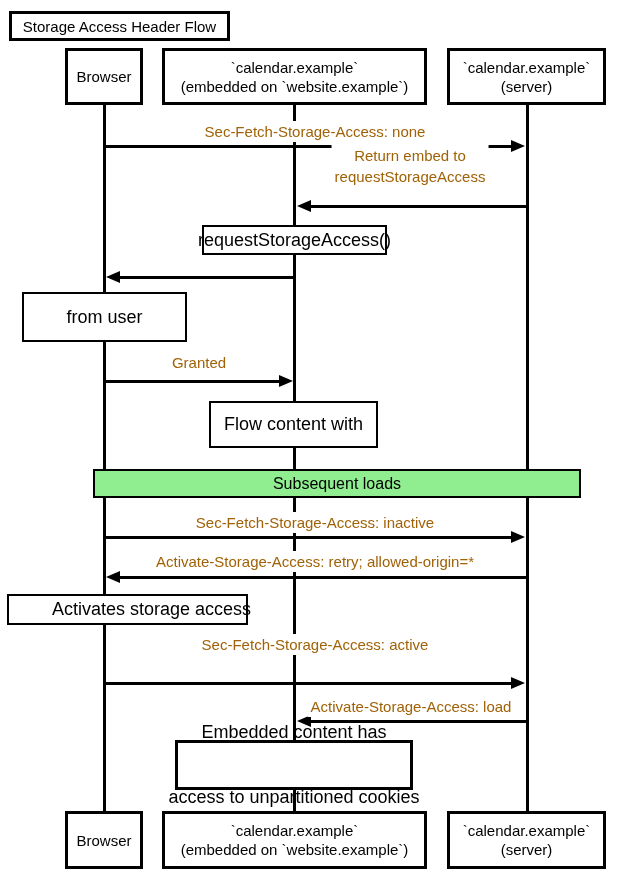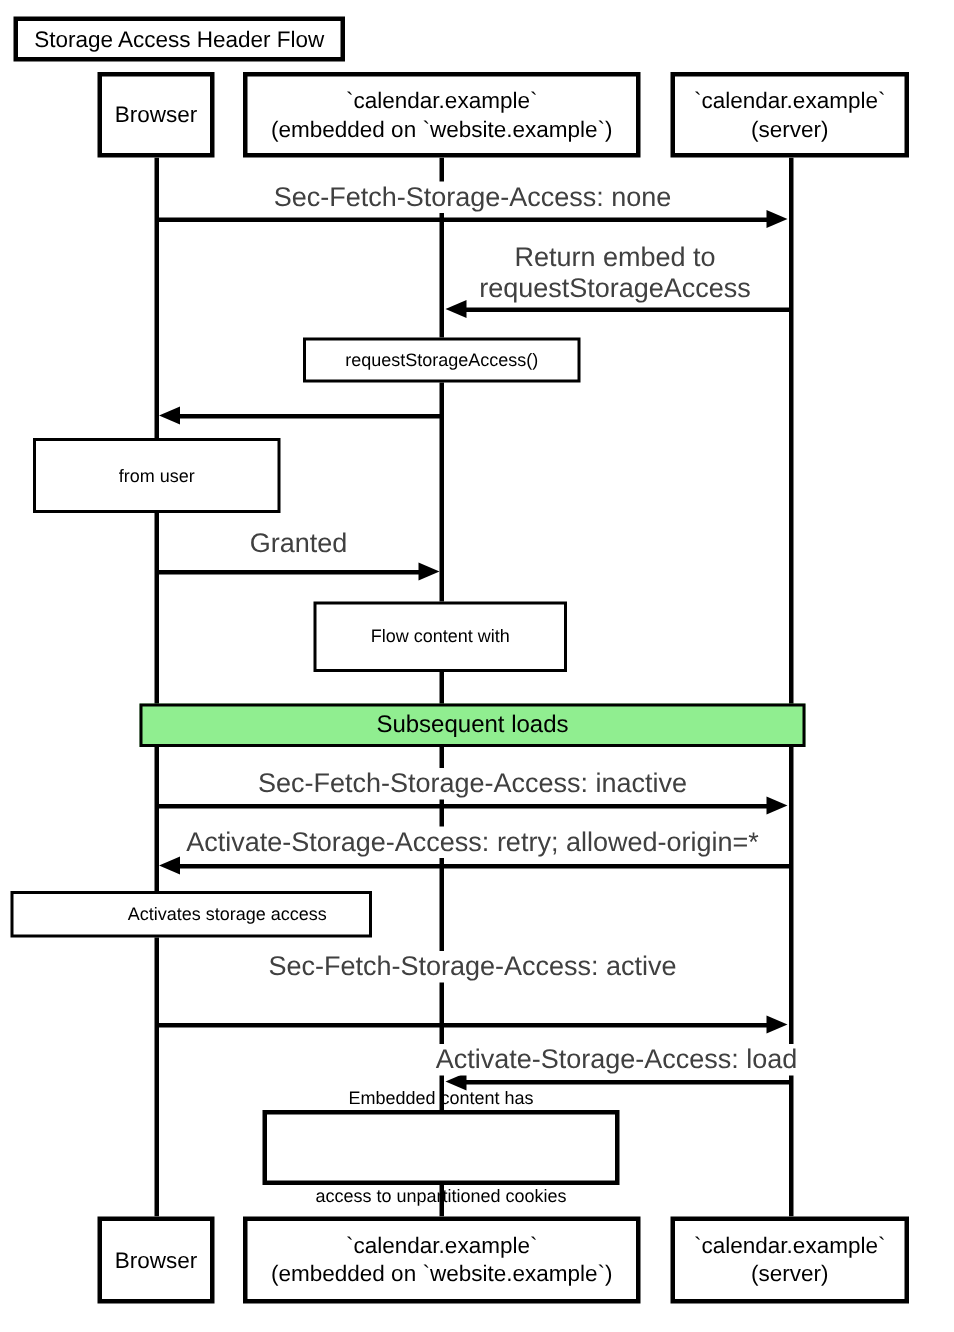--- a/index.html
+++ b/index.html
@@ -23,35 +23,35 @@
     display:flex;align-items:center;justify-content:center;
     font-size:15px;white-space:nowrap;
   }
   
   .mline{position:absolute;height:3px;background:#000;z-index:1;}
   .ahead{position:absolute;width:0;height:0;z-index:1;}
   .ahead.right{border-top:6px solid transparent;border-bottom:6px solid transparent;border-left:14px solid #000;}
   .ahead.left{border-top:6px solid transparent;border-bottom:6px solid transparent;border-right:14px solid #000;}
   
   .mlabel{
-    position:absolute;transform:translateX(-50%);background:#fff;color:#404040;
-    font-size:18px;line-height:21px;text-align:center;white-space:nowrap;
+    position:absolute;transform:translateX(-50%);background:#fff;color:#a16207;
+    font-size:15px;line-height:21px;text-align:center;white-space:nowrap;
     padding:0 3px;z-index:2;
   }
   .mlabel span{display:block;}
   
   .note{
     position:absolute;border:2px solid #000;background:#fff;z-index:2;
     display:flex;flex-direction:column;align-items:center;justify-content:center;
-    font-size:12px;line-height:21px;text-align:center;white-space:nowrap;
+    font-size:18px;line-height:21px;text-align:center;white-space:nowrap;
   }
   .note.thick{border-width:3px;gap:44px;}
   
   .band{
-    position:absolute;left:93px;top:469px;width:444px;height:29px;
+    position:absolute;left:93px;top:469px;width:488px;height:29px;
     border:2px solid #000;box-sizing:border-box;z-index:2;
     display:flex;align-items:center;justify-content:center;
     font-size:16px;
   }
 </style>
 </head>
 <body>
 
 <div id="diagram">
 
@@ -72,21 +72,21 @@
   </div>
   <div class="pbox" style="left:447px;top:48px;width:153px;height:51px;">
     <span>`calendar.example`</span>
     <span>(server)</span>
   </div>
 
   <div class="mlabel" style="left:315px;top:121px;">Sec-Fetch-Storage-Access: none</div>
   <div class="mline" style="left:104px;top:145px;width:408px;"></div>
   <div class="ahead right" style="left:511px;top:140px;"></div>
 
-  <div class="mlabel" style="left:410px;top:161px;">
+  <div class="mlabel" style="left:410px;top:145px;">
     <span>Return embed to</span>
     <span>requestStorageAccess</span>
   </div>
   <div class="mline" style="left:310px;top:205px;width:217px;"></div>
   <div class="ahead left" style="left:297px;top:200px;"></div>
 
   <div class="note" style="left:202px;top:225px;width:181px;height:26px;">
     <span>requestStorageAccess()</span>
   </div>
 

